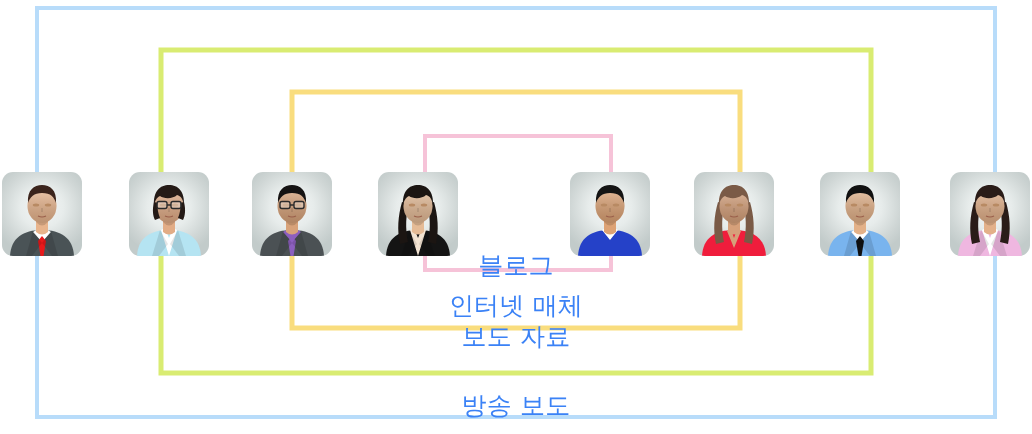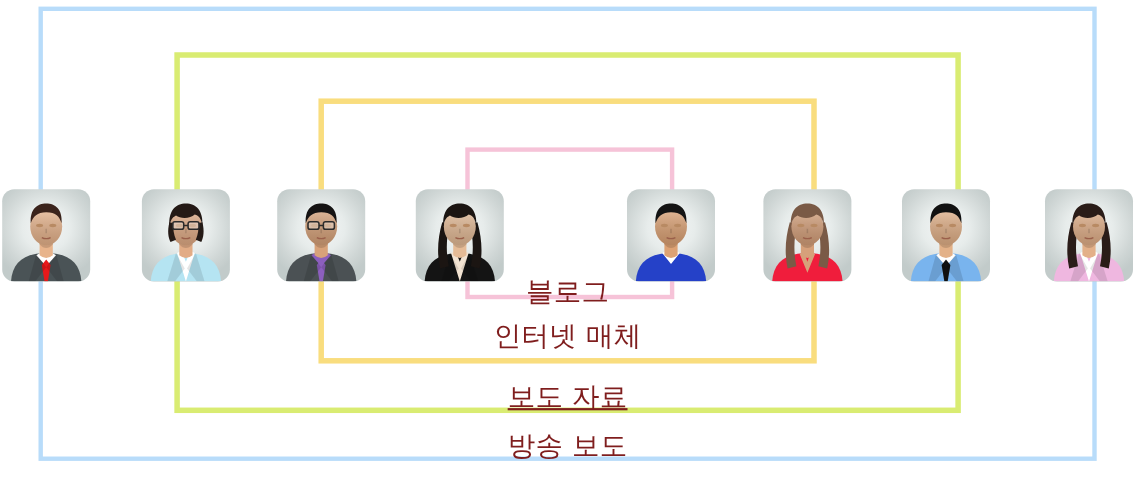--- a/index.html
+++ b/index.html
@@ -40,21 +40,21 @@
   .avatar-svg {
     display: block;
     width: 80px;
     height: 84px;
   }
   .label {
     position: absolute;
     left: 0;
     width: 1032px;
     text-align: center;
-    color: #7f1d1d;
+    color: #3b82f6;
     font-size: 25px;
     line-height: 28px;
     white-space: nowrap;
     letter-spacing: 0.2px;
   }
 </style>
 </head>
 <body>
 
 <div id="stage">
@@ -221,18 +221,18 @@
           <ellipse cx="34" cy="33" rx="3.2" ry="1.5" fill="#b88a63"></ellipse>
           <ellipse cx="46" cy="33" rx="3.2" ry="1.5" fill="#b88a63"></ellipse>
           <path d="M 40 36 L 40 40" stroke="#00000022" stroke-width="1.4" fill="none"></path>
           <path d="M 36 44 Q 40 46 44 44" stroke="#9a5f4a" stroke-width="1.2" fill="none"></path>
         </svg>
       </div>
     </div>
 
   <div id="label-group">
       <div class="label" style="top: 392px;">방송 보도</div>
-      <div class="label" style="top: 347px; text-decoration: underline;">보도 자료</div>
+      <div class="label" style="top: 323px;">보도 자료</div>
       <div class="label" style="top: 292px;">인터넷 매체</div>
       <div class="label" style="top: 252px;">블로그</div>
     </div>
 
 </div>
 
 </body></html>

